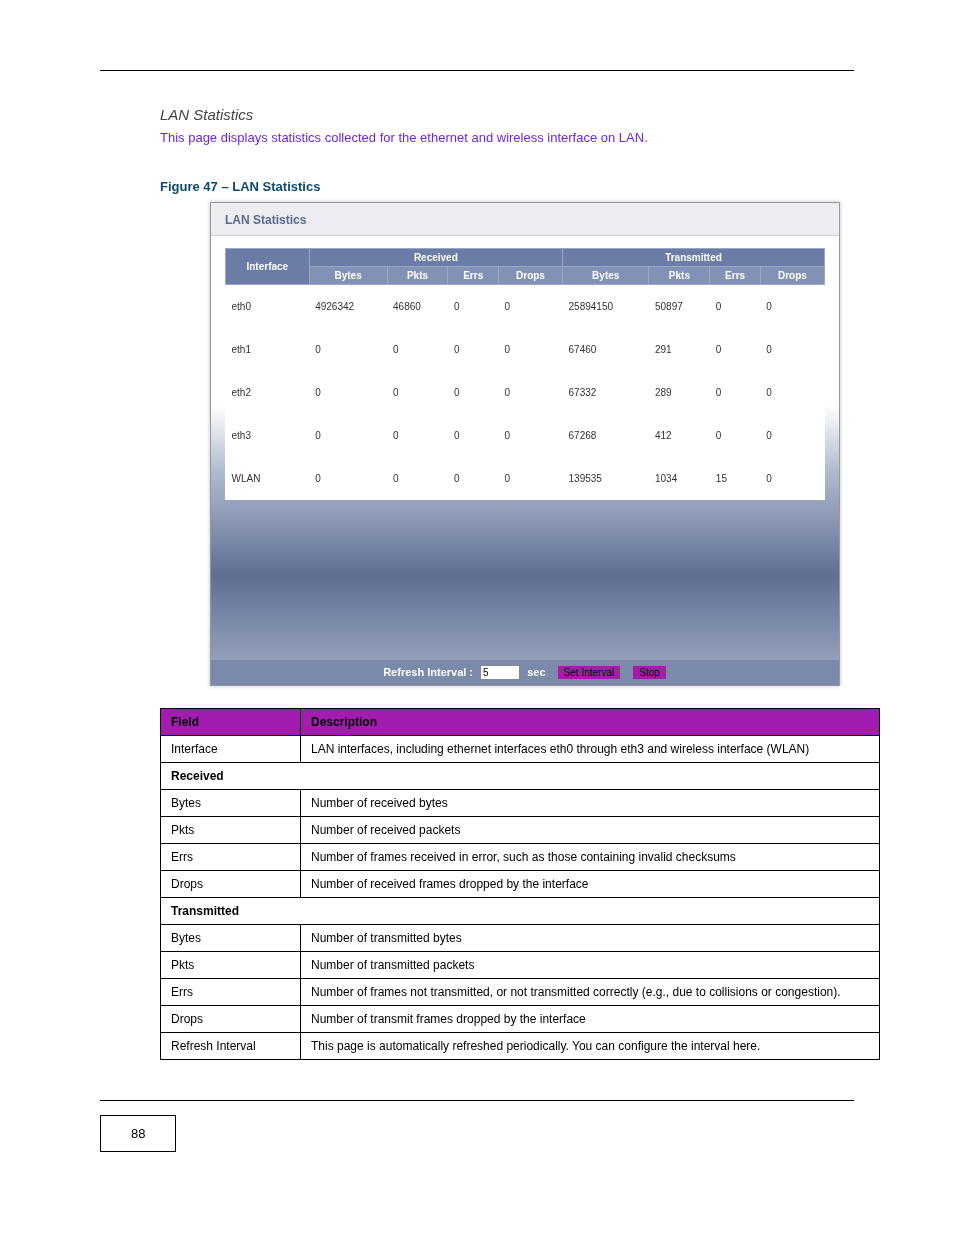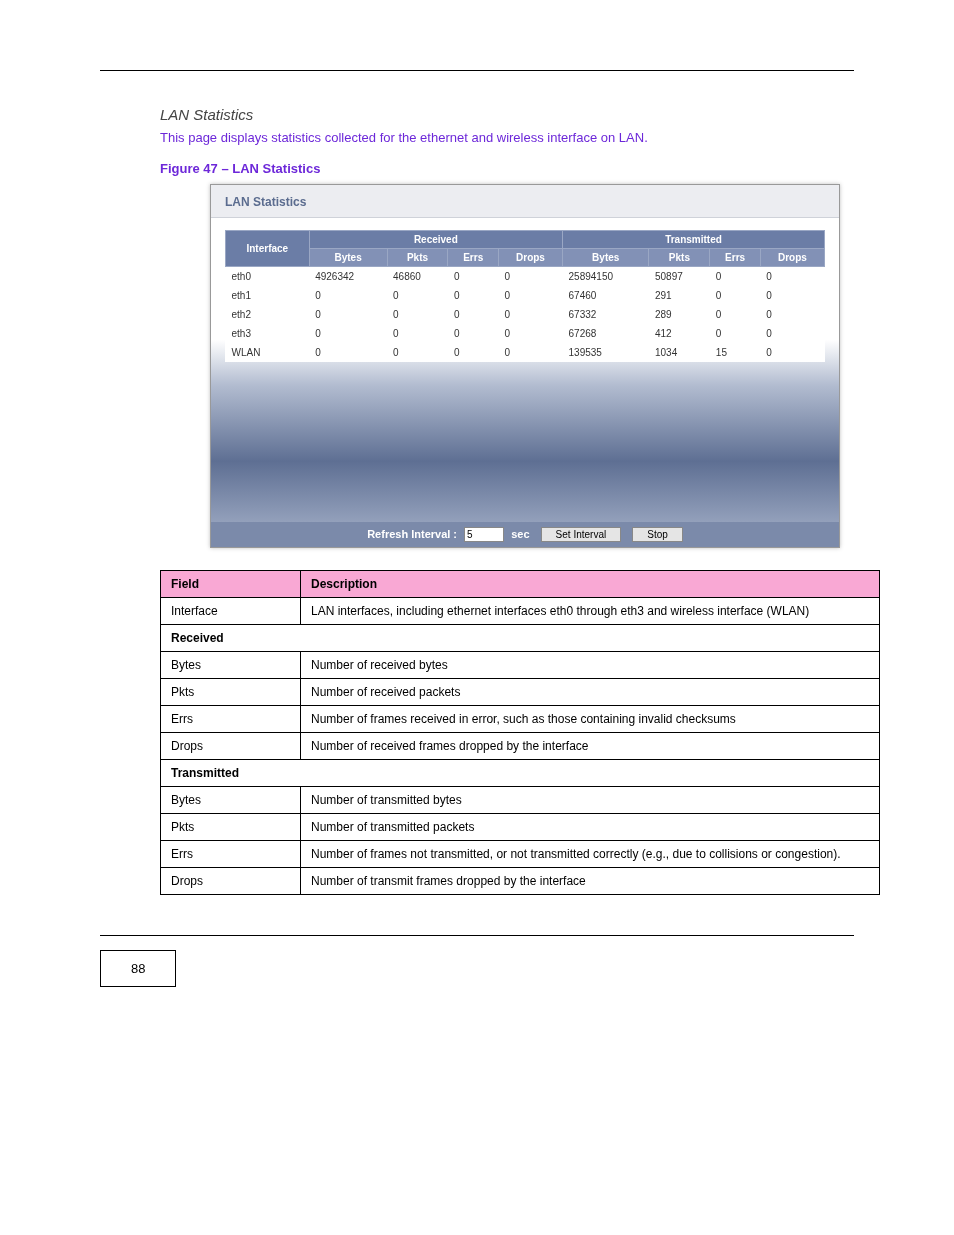--- a/index.html
+++ b/index.html
@@ -25,22 +25,22 @@
   .body-text {
     font-size: 13px;
     color: #6d28d9;
     margin: 0 0 6px 100px;
     line-height: 1.35;
     max-width: 720px;
   }
   .figure-caption {
     font-size: 13px;
     font-weight: bold;
-    color: #6d28d9;
-    margin: 14px 0 6px 100px;
+    color: #0c4a6e;
+    margin: 32px 0 6px 100px;
   }
 
   
   .screenshot {
     margin: 8px auto 0 150px;
     width: 630px;
     border: 1px solid #999;
     box-shadow: 0 0 4px rgba(0,0,0,.25);
     background: #f5f6f7;
   }
@@ -67,21 +67,21 @@
     background: #7a8bb1;
     color: #fff;
     font-weight: bold;
     padding: 3px 6px;
     border: 1px solid #9aa7c4;
     font-size: 10px;
   }
   table.stats th.group { background: #6b7da6; }
   table.stats th.sub { background: #8291b6; }
   table.stats td {
-    padding: 4px 6px;
+    padding: 16px 6px;
     border: 0;
     font-size: 10px;
     background: #fff;
   }
   table.stats tr.datarow td { border-top: 0; }
 
   .footerbar {
     background: #7b8aaa;
     padding: 5px 0;
     text-align: center;
@@ -90,43 +90,43 @@
     font-weight: bold;
   }
   .footerbar input.txt {
     width: 40px;
     font-size: 10px;
     padding: 1px 2px;
     border: 1px solid #888;
   }
   .footerbar button {
     font-size: 10px;
-    padding: 1px 14px;
-    background: #e5e5e5;
+    padding: 1px 6px;
+    background: #a21caf;
     border: 1px solid #888;
     margin: 0 4px;
     cursor: pointer;
   }
   .footerbar .lbl { margin: 0 4px; }
 
   
   table.desc {
     border-collapse: collapse;
     margin: 22px 0 0 100px;
     width: 720px;
     font-size: 12px;
   }
   table.desc th, table.desc td {
     border: 1px solid #000;
     padding: 6px 10px;
     vertical-align: top;
     text-align: left;
   }
   table.desc th {
-    background: #f9a8d4;
+    background: #a21caf;
     font-weight: bold;
   }
   table.desc td.section-row {
     background: #fff;
     font-weight: bold;
   }
 
   
   .page-footer {
     margin-top: 40px;
@@ -288,18 +288,22 @@
           <td>Number of transmitted packets</td>
         </tr>
         <tr>
           <td>Errs</td>
           <td>Number of frames not transmitted, or not transmitted correctly (e.g., due to collisions or congestion).</td>
         </tr>
         <tr>
           <td>Drops</td>
           <td>Number of transmit frames dropped by the interface</td>
         </tr>
+        <tr>
+          <td>Refresh Interval</td>
+          <td>This page is automatically refreshed periodically. You can configure the interval here.</td>
+        </tr>
       </tbody>
   </table>
 
   <div class="page-footer"></div>
   <div class="pagenum-box">88</div>
 </div>
 
 </body></html>

